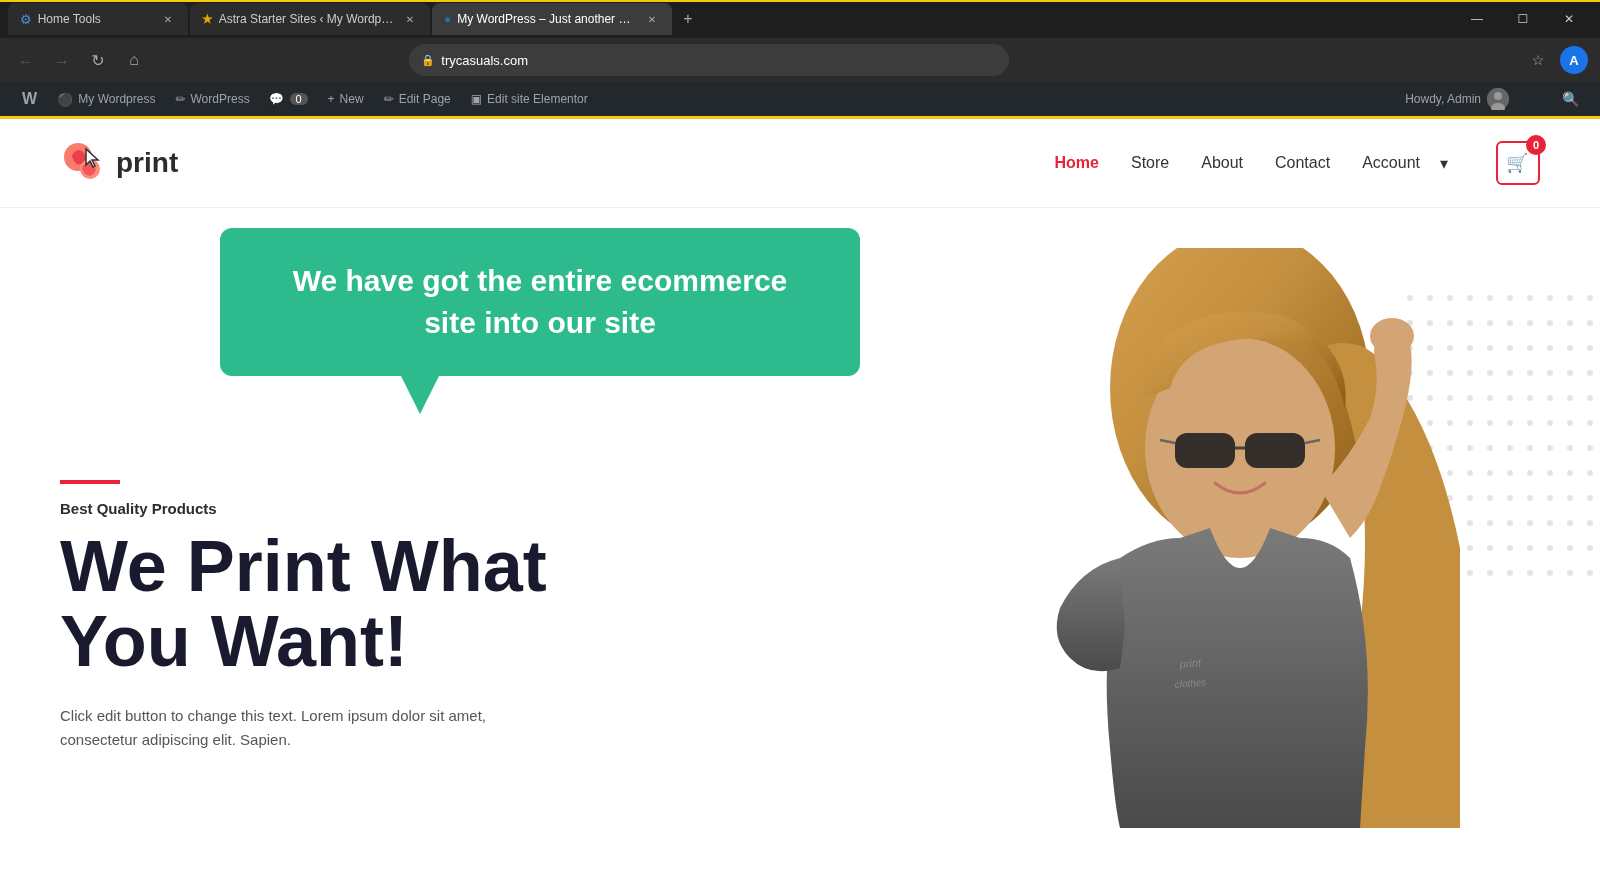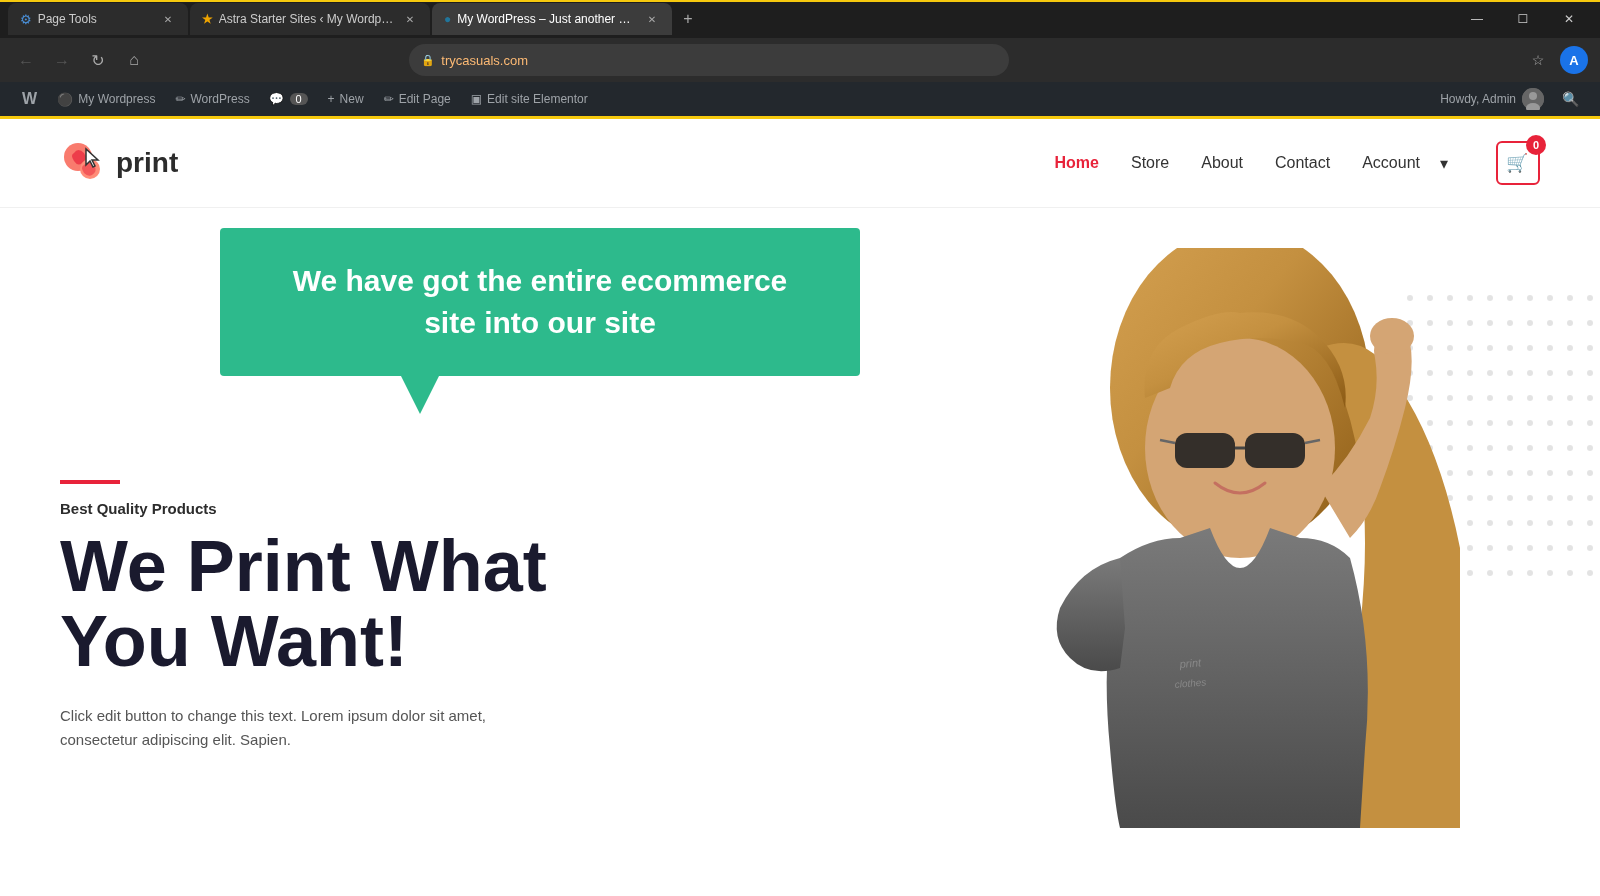--- a/index.html
+++ b/index.html
@@ -112,21 +112,21 @@
       margin: 0 auto;
     }
     .url-lock {
       position: absolute;
       left: 12px;
       color: #aaa;
       font-size: 11px;
     }
     .url-text {
       font-size: 13px;
-      color: #fdba74;
+      color: #ffffff;
     }
     .address-right {
       display: flex;
       align-items: center;
       gap: 8px;
       margin-left: auto;
     }
     .addr-icon {
       width: 28px;
       height: 28px;
@@ -169,20 +169,21 @@
       height: 34px;
       padding: 0 10px;
       gap: 5px;
       cursor: pointer;
       white-space: nowrap;
     }
     .wp-admin-right {
       margin-left: auto;
       display: flex;
       align-items: flex-start;
+      gap: 35px;
     }
     .howdy {
       color: #9ea3a8;
       font-size: 12px;
       padding: 0 10px;
       cursor: pointer;
       display: flex;
       align-items: center;
       gap: 6px;
       height: 34px;
@@ -298,21 +299,21 @@
       background: #fff;
       overflow: hidden;
     }
 
     
     .speech-bubble {
       position: absolute;
       top: 20px;
       left: 220px;
       background: #2dba8c;
-      border-radius: 4px;
+      border-radius: 12px;
       padding: 32px 48px;
       max-width: 640px;
       z-index: 5;
     }
     .speech-bubble::after {
       content: '';
       position: absolute;
       bottom: -38px;
       left: 180px;
       width: 0;
@@ -416,21 +417,21 @@
   </style>
 </head>
 <body>
 
 <div>
 
   <div class="tab-bar">
 
     <div class="tab">
       <span style="color:#4a90d9; font-size:13px;">⚙</span>
-      <span class="tab-title">Page Tools</span>
+      <span class="tab-title">Home Tools</span>
       <span class="tab-close">✕</span>
     </div>
 
     <div class="tab">
       <span style="color:#f0a500; font-size:12px; font-weight:bold;">★</span>
       <span class="tab-title">Astra Starter Sites ‹ My Wordpre...</span>
       <span class="tab-close">✕</span>
     </div>
 
     <div class="tab active">

